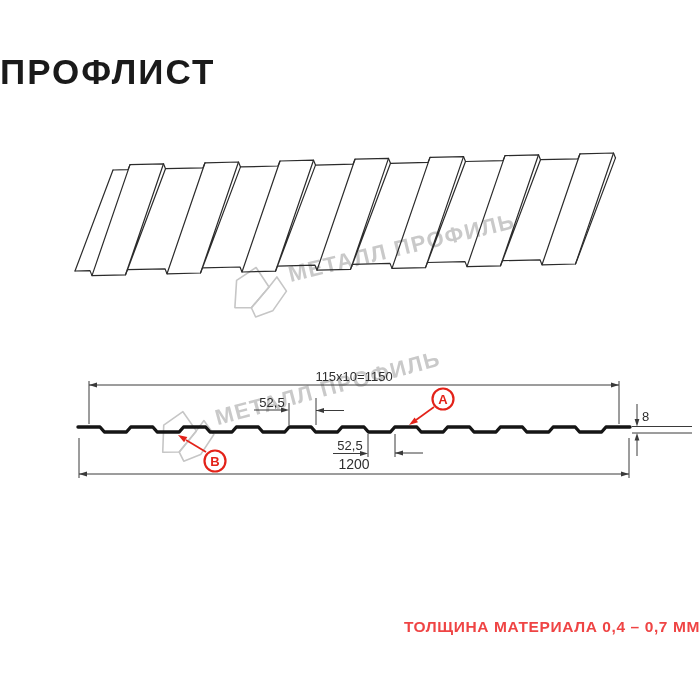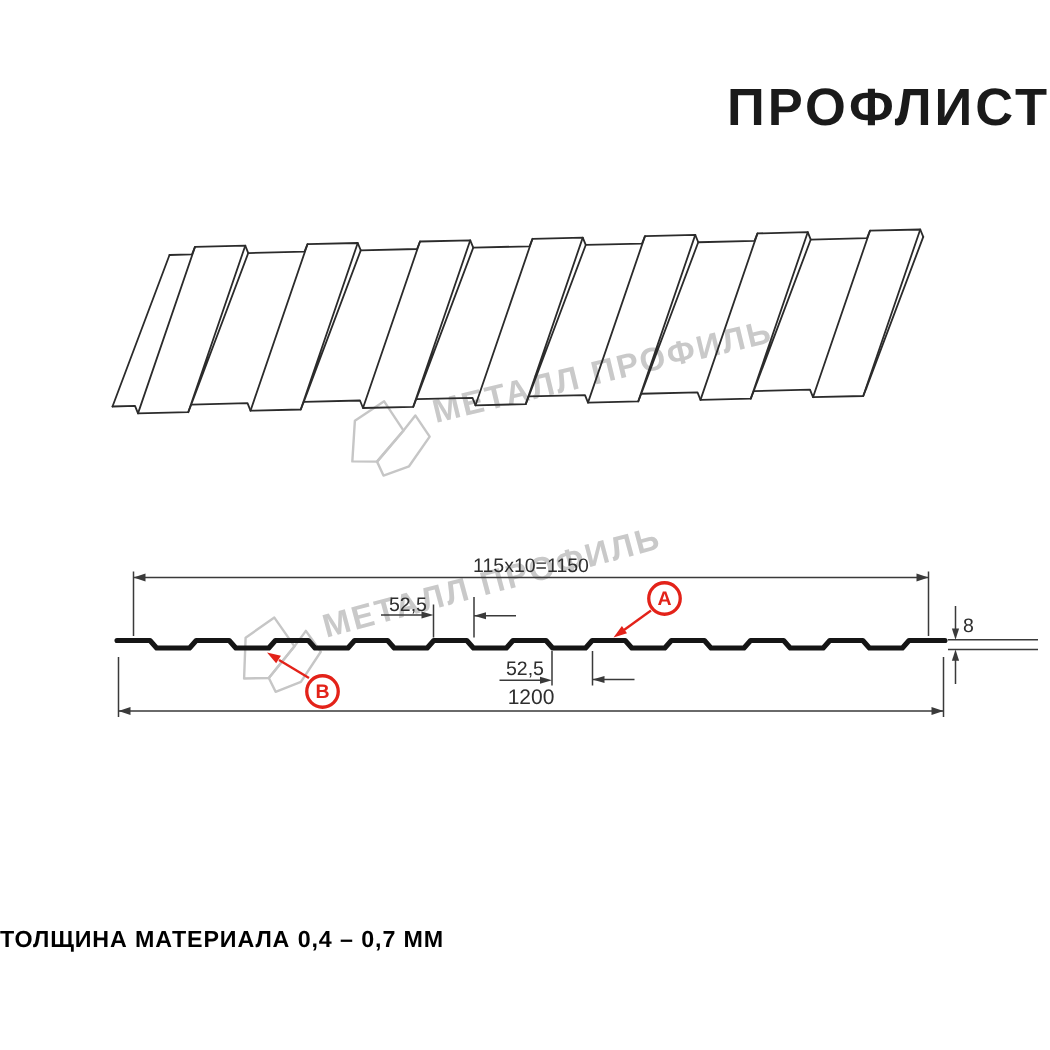--- a/index.html
+++ b/index.html
@@ -1,23 +1,23 @@
 <!DOCTYPE html>
 <html><head>
 <meta charset="utf-8">
 <style>
   html,body{margin:0;padding:0;background:#fff;}
   .page{position:relative;width:700px;height:700px;background:#ffffff;overflow:hidden;
         font-family:"Liberation Sans",sans-serif;}
-  .title{position:absolute;top:52px;left:0;width:100%;text-align:right;
+  .title{position:absolute;top:52px;left:0;width:100%;text-align:left;
          font-size:35px;font-weight:bold;letter-spacing:2px;color:#1a1a1a;margin:0;}
   .subtitle{position:absolute;top:96px;left:0;width:100%;text-align:center;
             font-size:15px;font-weight:bold;letter-spacing:.5px;color:#2f2f2f;}
-  .footnote{position:absolute;top:618px;left:0;width:100%;text-align:left;
-            font-size:15.5px;font-weight:bold;letter-spacing:.6px;color:#000000;}
+  .footnote{position:absolute;top:618px;left:0;width:100%;text-align:right;
+            font-size:15.5px;font-weight:bold;letter-spacing:.6px;color:#ef4444;}
   svg.diagram{position:absolute;left:0;top:0;}
   .wm-text{font-size:22px;font-weight:bold;letter-spacing:1.5px;fill:#c9c9c9;}
   .dim-text{font-size:13px;fill:#2e2e2e;}
   .dim-text-lg{font-size:14px;fill:#2e2e2e;}
   .red-letter{font-size:13px;font-weight:bold;fill:#e32219;}
 </style>
 </head>
 <body>
 
 <div class="page">

